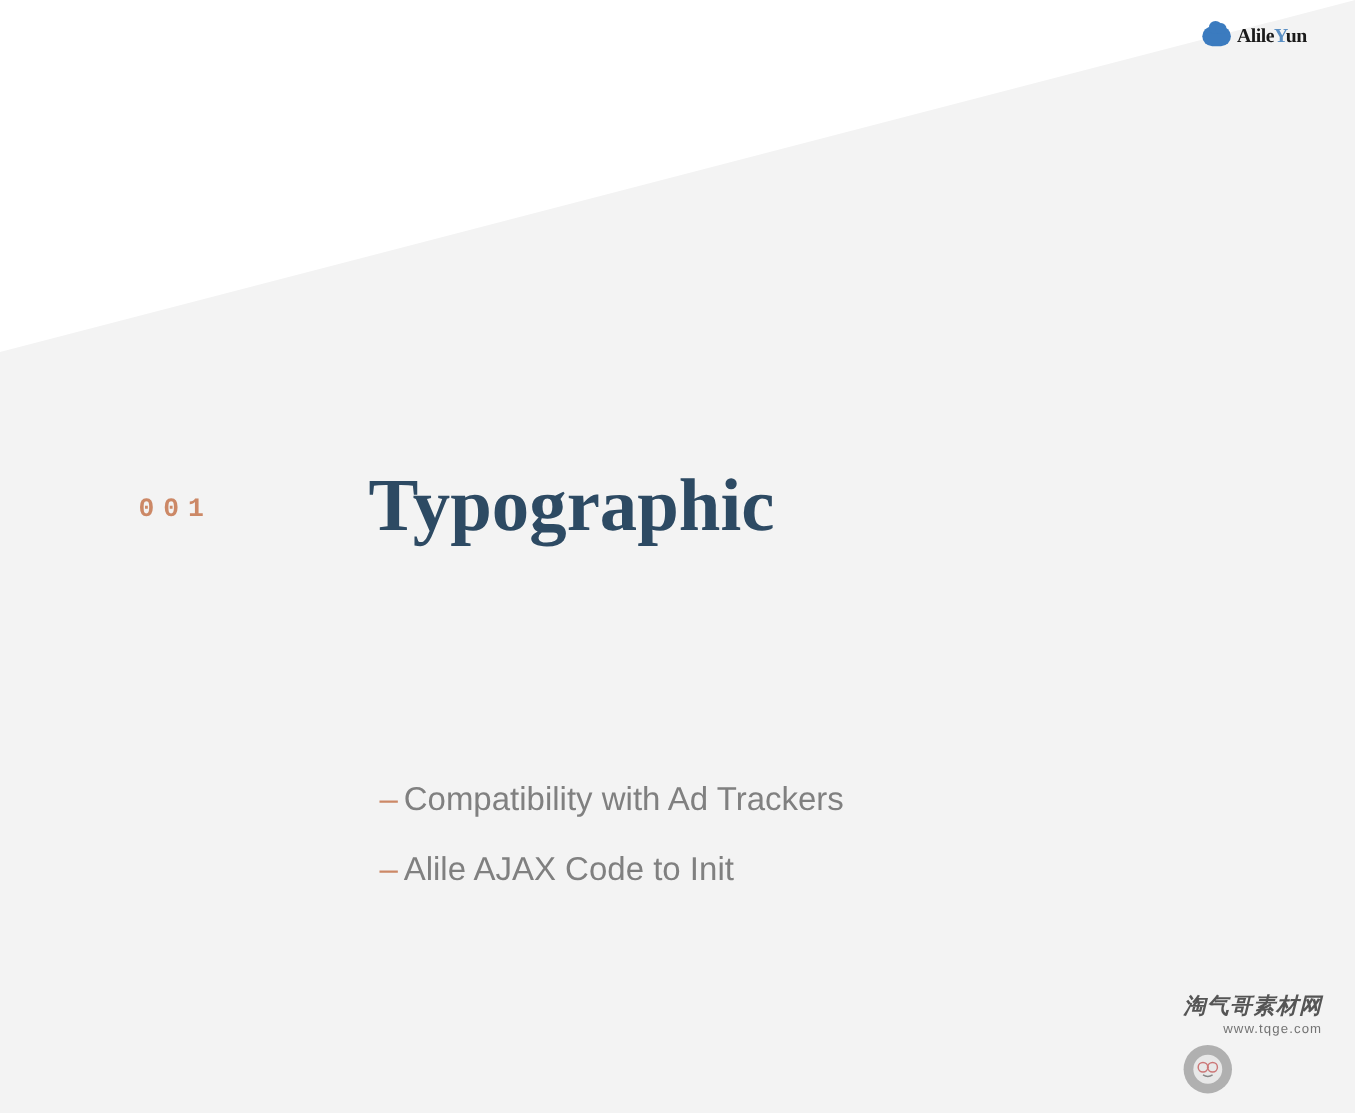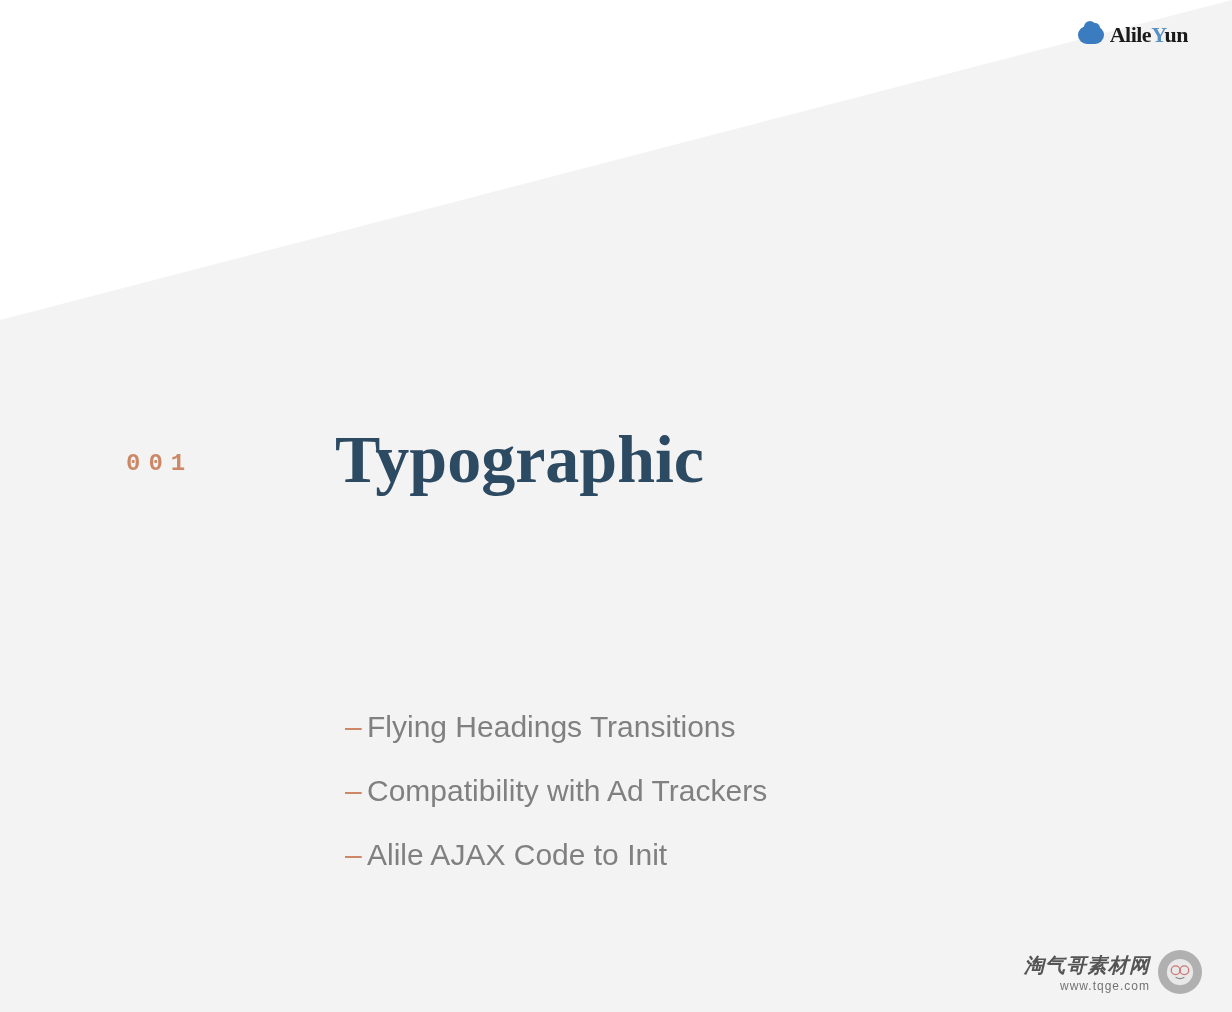--- a/index.html
+++ b/index.html
@@ -51,21 +51,21 @@
   position: absolute;
   top: -3px;
   right: 4px;
   width: 10px;
   height: 10px;
   background: #3b7bbf;
   border-radius: 50%;
 }
 .brand-text {
   font-weight: bold;
-  font-size: 22px;
+  font-size: 18px;
   color: #1a1a1a;
   letter-spacing: -0.5px;
 }
 .brand-text .y { color: #5a8fc4; }
 .slide-number {
   position: absolute;
   top: 450px;
   left: 98px;
   font-family: 'Courier New', monospace;
   font-size: 24px;
@@ -103,22 +103,22 @@
   position: absolute;
   left: 0;
   color: #cc8866;
   font-weight: 500;
 }
 .bottom-watermark {
   position: absolute;
   bottom: 18px;
   right: 30px;
   display: flex;
-  align-items: center;
   gap: 8px;
+  flex-direction: column;
 }
 .wm-text {
   text-align: right;
   font-family: sans-serif;
 }
 .wm-text .title {
   font-size: 20px;
   font-weight: bold;
   font-style: italic;
   color: #555;
@@ -152,21 +152,20 @@
   </span>
 </div>
 
 <div class="slide-number">001</div>
 
 <h1 class="slide-title">
   <span>Typographic</span><br>
 </h1>
 
 <ul class="feature-list">
-  <li>Flying Headings Transitions</li>
   <li>Compatibility with Ad Trackers</li>
   <li>Alile AJAX Code to Init</li>
 </ul>
 
 <div class="bottom-watermark">
   <div class="wm-text">
     <div class="title">淘气哥素材网</div>
     <div class="url">www.tqge.com</div>
   </div>
   <div class="wm-icon">

